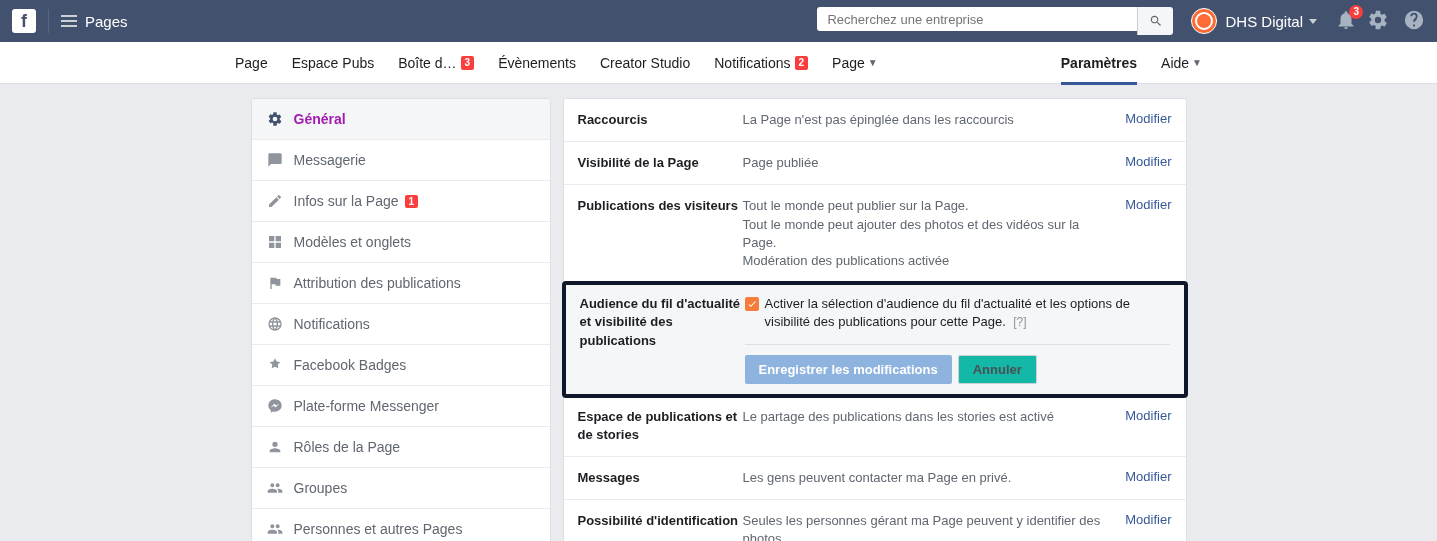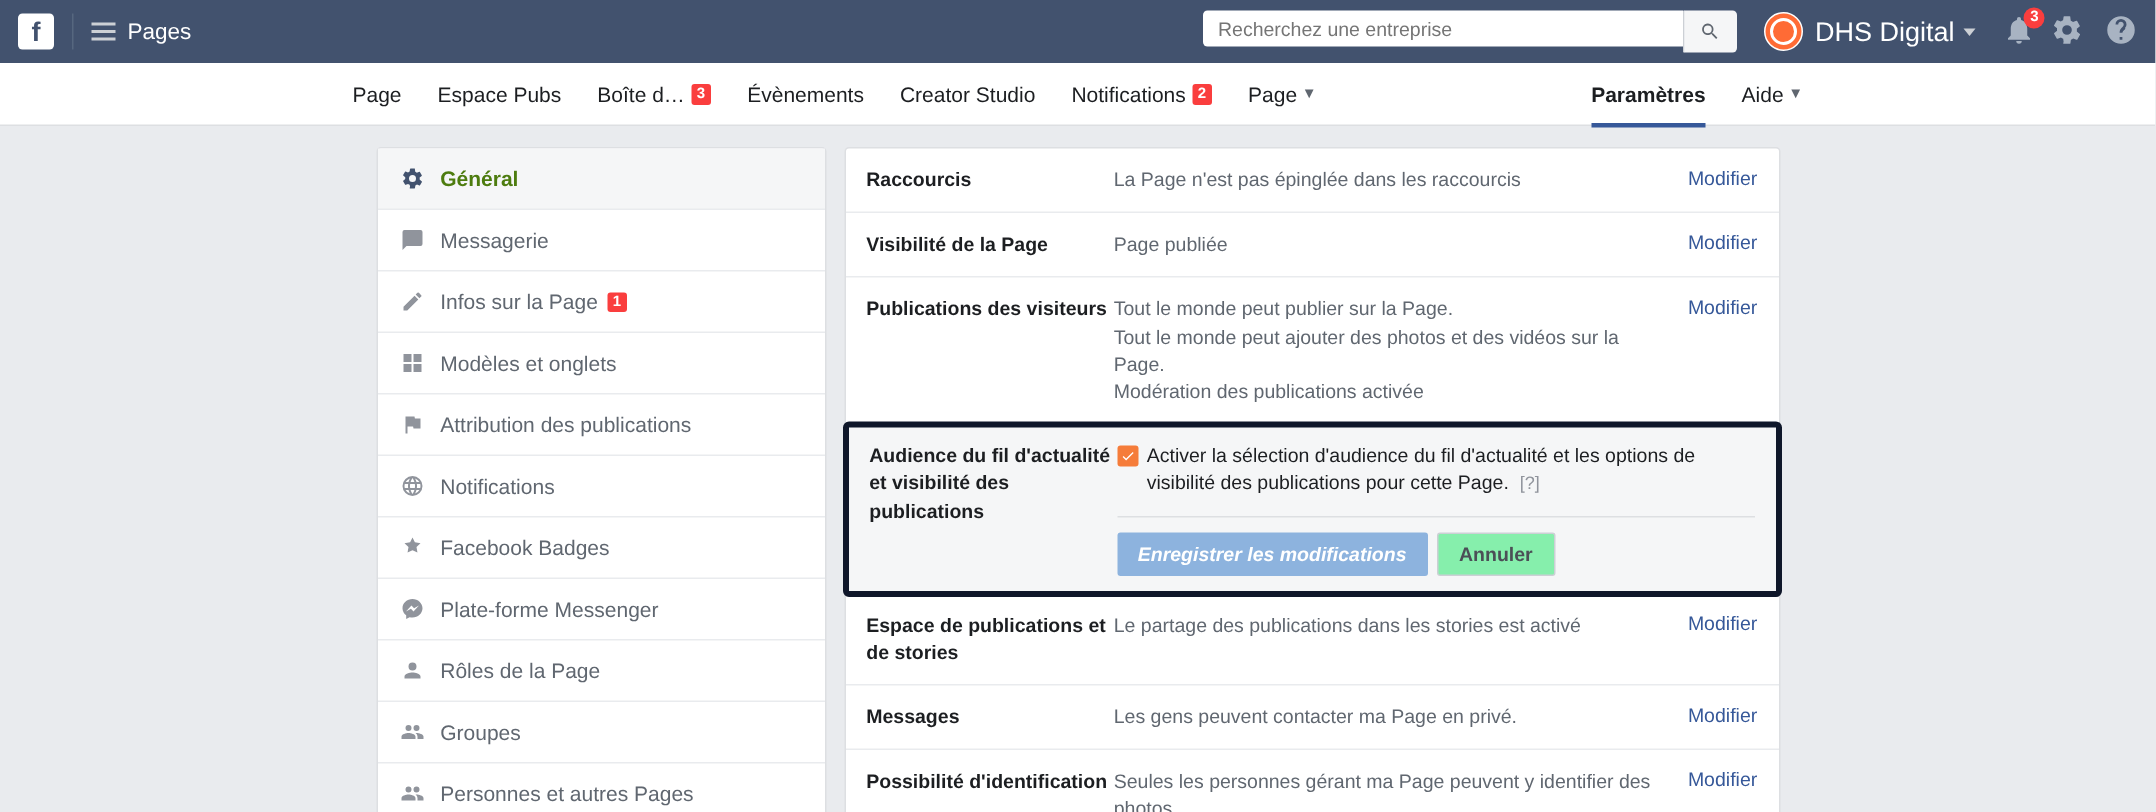--- a/index.html
+++ b/index.html
@@ -14,21 +14,21 @@
 .app-title { font-size: 15px; color: #fff; }
 .topbar-left { display: flex; align-items: center; }
 .topbar-spacer { flex: 1; }
 .search-wrap { display: flex; }
 .search-input { width: 320px; height: 24px; border: none; border-radius: 3px 0 0 3px; padding: 0 10px; font-size: 13px; background: #fff; outline: none; }
 .search-btn { width: 36px; height: 28px; background: #f5f6f7; border: none; border-left: 1px solid #ccd0d5; border-radius: 0 3px 3px 0; display: flex; align-items: center; justify-content: center; cursor: pointer; }
 .search-btn svg { width: 14px; height: 14px; fill: #606770; }
 .user-block { display: flex; align-items: center; margin-left: 18px; cursor: pointer; }
 .avatar { width: 26px; height: 26px; border-radius: 50%; background: #ff6b35; display: flex; align-items: center; justify-content: center; border: 1px solid #fff; margin-right: 8px; }
 .avatar-inner { width: 18px; height: 18px; border-radius: 50%; border: 2px solid #fff; }
-.user-name { color: #fff; font-size: 18px; margin-right: 6px; }
+.user-name { color: #fff; font-size: 15px; margin-right: 6px; }
 .caret-down { width: 0; height: 0; border-left: 4px solid transparent; border-right: 4px solid transparent; border-top: 5px solid #ccd0d5; }
 .topbar-icons { display: flex; align-items: center; margin-left: 18px; }
 .bell-wrap { position: relative; margin-right: 10px; cursor: pointer; }
 .bell-wrap svg, .gear-wrap svg, .help-wrap svg { width: 22px; height: 22px; fill: #a8b3c2; }
 .gear-wrap { margin-right: 14px; cursor: pointer; }
 .help-wrap { cursor: pointer; }
 .badge-red { position: absolute; top: -4px; right: -6px; background: #fa3e3e; color: #fff; font-size: 10px; border-radius: 8px; padding: 1px 4px; line-height: 1.2; font-weight: bold; }
 
 
 .tabs { background: #fff; height: 42px; display: flex; align-items: center; padding: 0 18px; border-bottom: 1px solid #dddfe2; gap: 44px; }
@@ -41,21 +41,21 @@
 .tab.active::after { content: ''; position: absolute; bottom: -1px; left: 12px; right: 12px; height: 3px; background: #365899; }
 
 
 .page-body { display: flex; max-width: 936px; margin: 14px auto; gap: 12px; }
 
 
 .sidebar { width: 300px; background: #fff; border: 1px solid #dddfe2; border-radius: 3px; }
 .sb-item { display: flex; align-items: center; padding: 11px 14px; border-bottom: 1px solid #e9ebee; cursor: pointer; color: #606770; font-size: 14px; }
 .sb-item:last-child { border-bottom: none; }
 .sb-item.active { background: #f5f6f7; }
-.sb-item.active .sb-label { color: #4d7c0f; font-weight: 600; text-align: right; }
+.sb-item.active .sb-label { color: #a21caf; font-weight: 600; text-align: right; }
 .sb-icon { width: 18px; height: 18px; margin-right: 10px; display: flex; align-items: center; justify-content: center; }
 .sb-icon svg { width: 16px; height: 16px; fill: #90949c; }
 .sb-item.active .sb-icon svg { fill: #42526e; }
 .sb-badge { background: #fa3e3e; color: #fff; font-size: 10px; font-weight: bold; border-radius: 2px; padding: 1px 4px; margin-left: 6px; }
 
 
 .content { flex: 1; background: #fff; border: 1px solid #dddfe2; border-radius: 3px; }
 .setting-row { padding: 12px 14px; border-bottom: 1px solid #e9ebee; display: flex; }
 .setting-row:last-child { border-bottom: none; }
 .setting-label { width: 165px; flex-shrink: 0; font-weight: 600; font-size: 13px; color: #1c1e21; line-height: 1.4; }
@@ -63,22 +63,22 @@
 .setting-action { font-size: 13px; color: #365899; cursor: pointer; margin-left: 10px; }
 
 .highlighted { border: 4px solid #0f172a; border-radius: 4px; margin: -2px; padding: 10px 14px; background: #f5f6f7; }
 .highlighted .setting-desc { color: #1c1e21; }
 .hl-check-row { display: flex; align-items: flex-start; }
 .hl-checkbox { width: 14px; height: 14px; background: #f57c3a; border-radius: 2px; margin-right: 6px; display: flex; align-items: center; justify-content: center; flex-shrink: 0; margin-top: 2px; }
 .hl-checkbox svg { width: 10px; height: 10px; fill: #fff; }
 .hl-text { font-size: 13px; color: #1c1e21; line-height: 1.4; }
 .hl-help { color: #90949c; margin-left: 4px; font-size: 12px; }
 .hl-buttons { margin-top: 12px; padding-top: 10px; border-top: 1px solid #dddfe2; }
-.btn-save { background: #8db3de; color: #fff; border: none; padding: 7px 14px; font-size: 13px; font-weight: 600; border-radius: 2px; cursor: pointer; margin-right: 6px; font-style: italic; }
-.btn-cancel { background: #86efac; color: #4b4f56; border: 1px solid #ccd0d5; padding: 6px 14px; font-size: 13px; font-weight: 600; border-radius: 2px; cursor: pointer; }
+.btn-save { background: #8db3de; color: #fff; border: none; padding: 7px 14px; font-size: 13px; font-weight: 600; border-radius: 2px; cursor: pointer; margin-right: 6px; }
+.btn-cancel { background: #14b8a6; color: #4b4f56; border: 1px solid #ccd0d5; padding: 6px 14px; font-size: 13px; font-weight: 600; border-radius: 2px; cursor: pointer; }
 </style>
 </head>
 <body>
 
 <div class="topbar">
   <div class="topbar-left">
     <div class="logo-box">
       <div class="fb-logo">f</div>
     </div>
     <span class="hamburger-icon">

